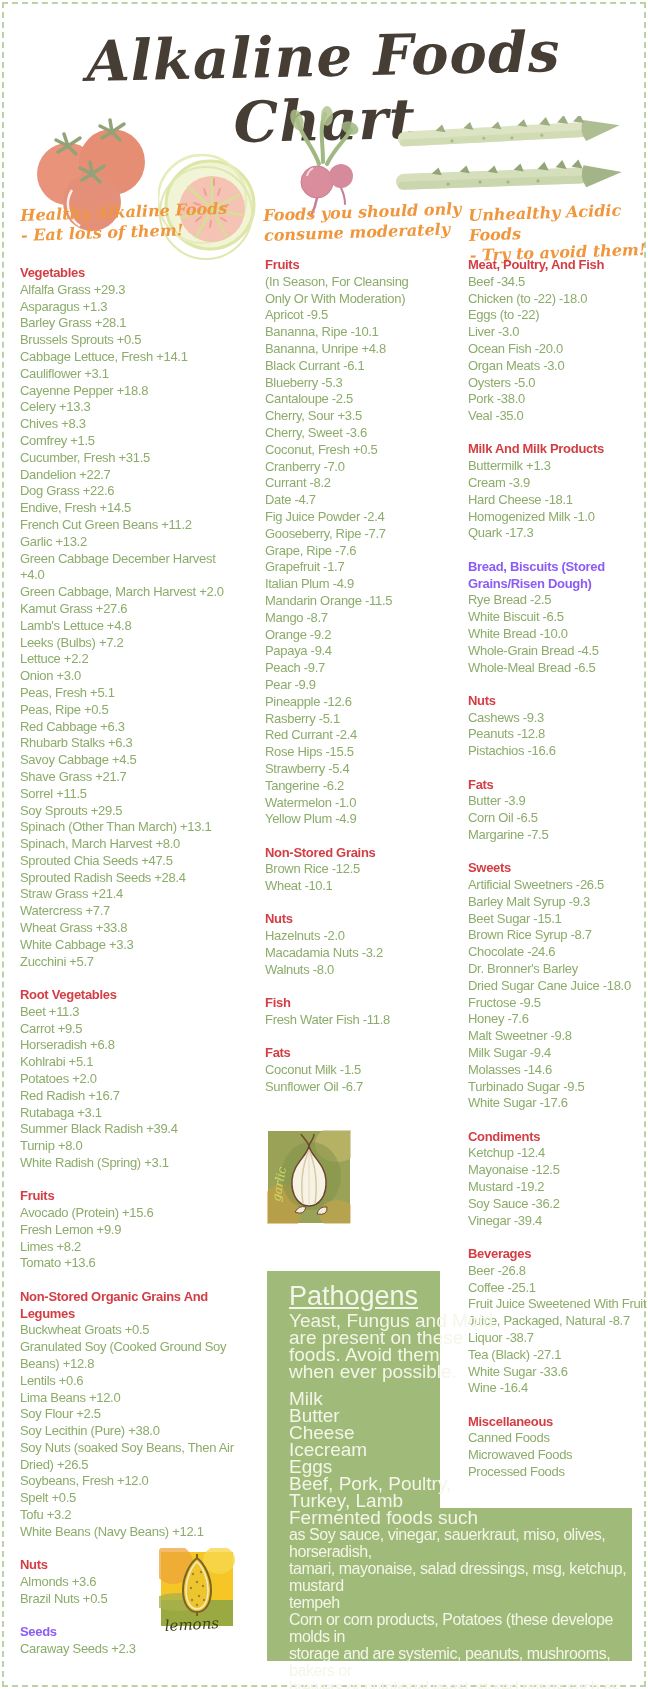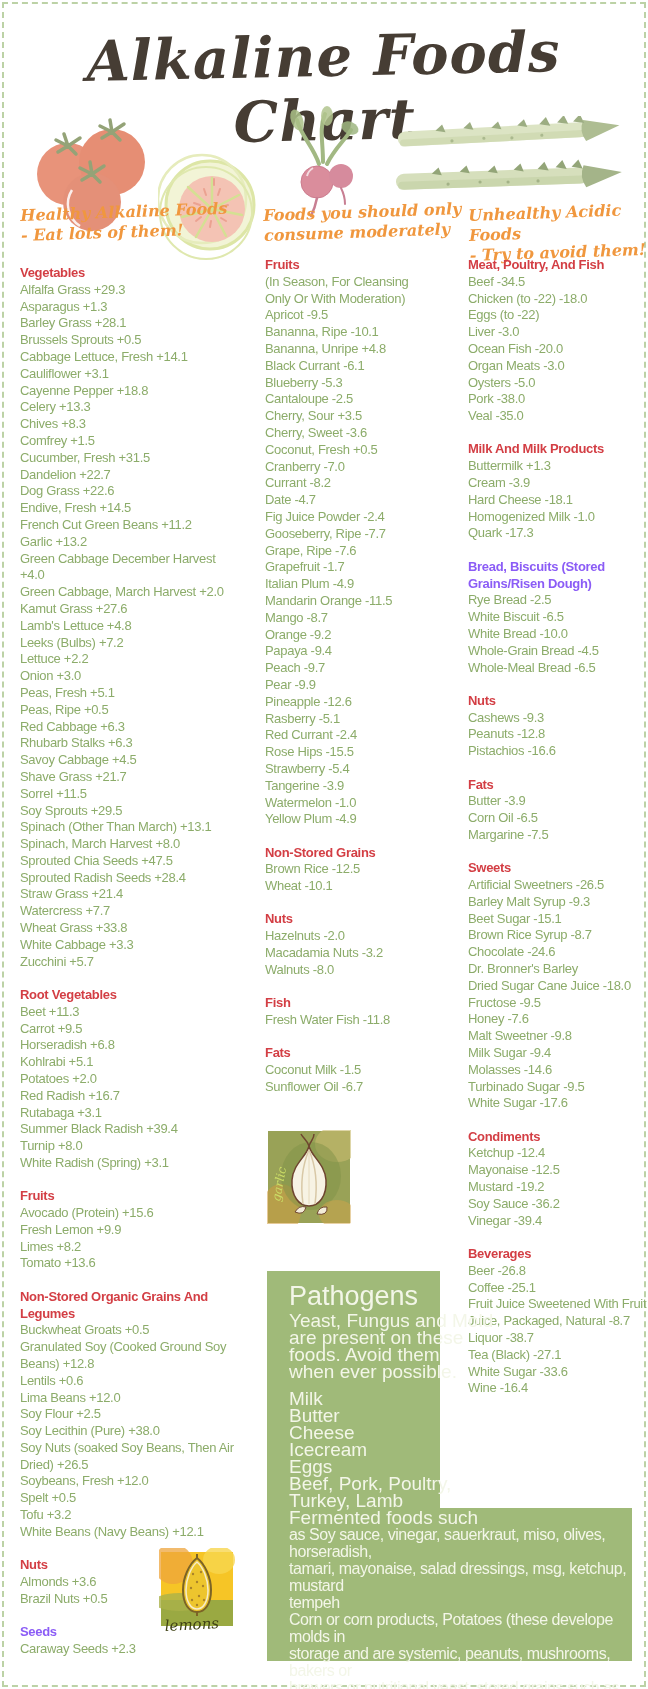--- a/index.html
+++ b/index.html
@@ -29,21 +29,21 @@
   .illus{position:absolute;}
   #illus-tomatoes{left:28px;top:108px;}
   #illus-lime{left:158px;top:133px;}
   #illus-radish{left:283px;top:106px;}
   #illus-asparagus{left:392px;top:116px;}
   #illus-garlic{left:267px;top:1130px;}
   #illus-lemons{left:159px;top:1548px;}
   .pathogens-bg-narrow{position:absolute;left:267px;top:1271px;width:173px;height:237px;background:#a0ba79;}
   .pathogens-bg-wide{position:absolute;left:267px;top:1508px;width:365px;height:153px;background:#a0ba79;}
   .pathogens-text{position:absolute;left:289px;top:1280px;width:347px;color:#f3f6e8;}
-  .p-title{font-size:27px;line-height:32px;font-weight:normal;}
+  .p-title{font-size:27px;line-height:32px;font-weight:normal;text-decoration:underline;}
   .p-intro,.p-list{font-size:19px;line-height:17px;white-space:pre-line;}
   .p-list{margin-top:10px;}
   .p-cont{font-size:16px;line-height:17px;letter-spacing:-0.45px;white-space:pre-line;}
 </style>
 </head>
 <body>
 
 <div id="page">
   <div class="dashed-frame"></div>
 
@@ -267,21 +267,21 @@
         <div class="item">Mango -8.7</div>
         <div class="item">Orange -9.2</div>
         <div class="item">Papaya -9.4</div>
         <div class="item">Peach -9.7</div>
         <div class="item">Pear -9.9</div>
         <div class="item">Pineapple -12.6</div>
         <div class="item">Rasberry -5.1</div>
         <div class="item">Red Currant -2.4</div>
         <div class="item">Rose Hips -15.5</div>
         <div class="item">Strawberry -5.4</div>
-        <div class="item">Tangerine -3.9</div>
+        <div class="item">Tangerine -6.2</div>
         <div class="item">Watermelon -1.0</div>
         <div class="item">Yellow Plum -4.9</div>
       </div>
       <div class="section">
         <div class="sec-h">Non-Stored Grains</div>
         <div class="item">Brown Rice -12.5</div>
         <div class="item">Wheat -10.1</div>
       </div>
       <div class="section">
         <div class="sec-h">Nuts</div>
@@ -367,20 +367,26 @@
       </div>
       <div class="section">
         <div class="sec-h">Beverages</div>
         <div class="item">Beer -26.8</div>
         <div class="item">Coffee -25.1</div>
         <div class="item">Fruit Juice Sweetened With Fruit Juice, Packaged, Natural -8.7</div>
         <div class="item">Liquor -38.7</div>
         <div class="item">Tea (Black) -27.1</div>
         <div class="item">White Sugar -33.6</div>
         <div class="item">Wine -16.4</div>
+      </div>
+      <div class="section">
+        <div class="sec-h">Miscellaneous</div>
+        <div class="item">Canned Foods</div>
+        <div class="item">Microwaved Foods</div>
+        <div class="item">Processed Foods</div>
       </div>
     </div>
 
   <svg class="illus" id="illus-garlic" width="84" height="94" viewBox="0 0 84 94">
     <rect x="1" y="1" width="82" height="92" fill="#99a257"></rect>
     <ellipse cx="14" cy="80" rx="20" ry="26" fill="#cf9c3f" opacity="0.55"></ellipse>
     <ellipse cx="70" cy="14" rx="22" ry="18" fill="#c8bb6e" opacity="0.6"></ellipse>
     <ellipse cx="44" cy="46" rx="30" ry="34" fill="#7f9148" opacity="0.5"></ellipse>
     <ellipse cx="70" cy="84" rx="18" ry="14" fill="#d2a449" opacity="0.5"></ellipse>
     <path d="M42,16 C40,26 26,34 25,50 C24,66 32,76 42,76 C52,76 60,66 59,50 C58,34 44,26 42,16 Z" fill="#f7f3e4" stroke="#6e452f" stroke-width="1.5"></path>

